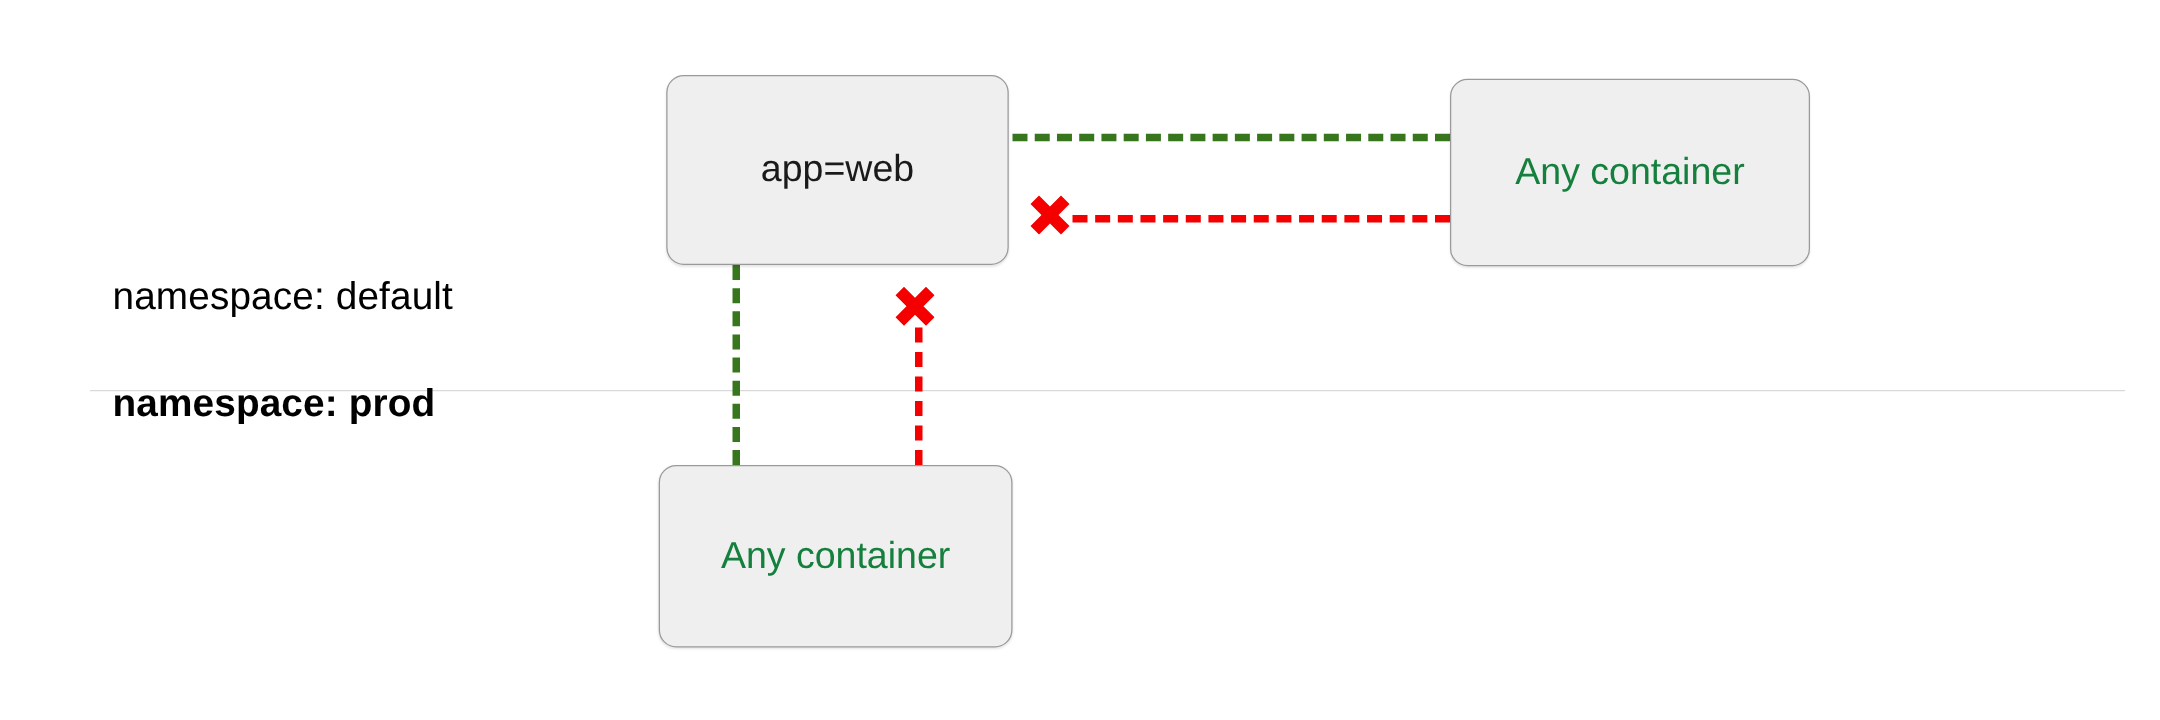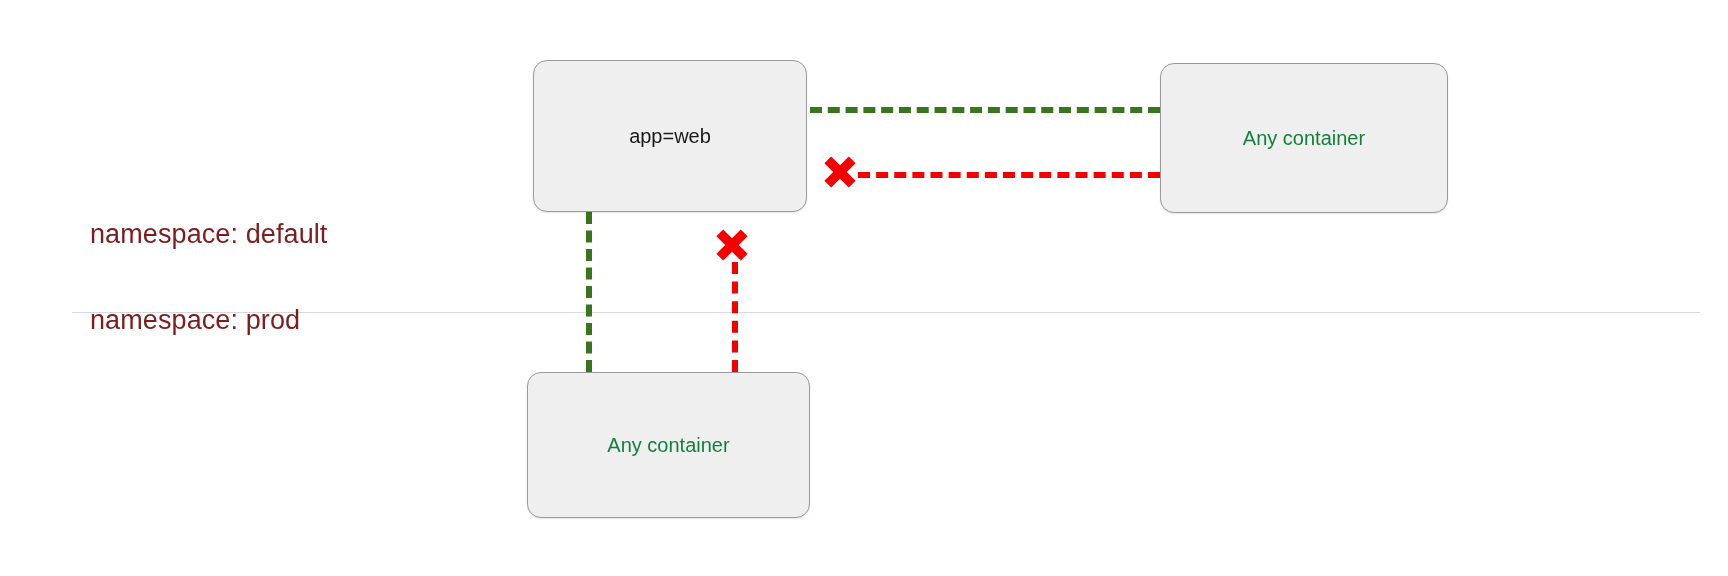--- a/index.html
+++ b/index.html
@@ -14,28 +14,28 @@
     position: relative;
     width: 1728px;
     height: 576px;
     background: #ffffff;
     overflow: hidden;
   }
 
   
   .zone-label {
     position: absolute;
-    color: #7f1d1d;
-    font-size: 27px;
+    color: #000000;
+    font-size: 31px;
     font-family: "Liberation Sans", sans-serif;
     white-space: nowrap;
     letter-spacing: 0.1px;
   }
   #zone-label-default { left: 90px; top: 219px; }
-  #zone-label-prod    { left: 90px; top: 305px; }
+  #zone-label-prod    { left: 90px; top: 305px; font-weight: bold; }
 
   
   #namespace-divider {
     position: absolute;
     left: 72px;
     top: 312px;
     width: 1628px;
     height: 1px;
     background: #d9d9d9;
   }
@@ -46,21 +46,21 @@
     box-sizing: border-box;
     background: #efefef;
     border: 1px solid #9a9a9a;
     border-radius: 14px;
     display: flex;
     align-items: center;
     justify-content: center;
     box-shadow: 0 1px 2px rgba(0,0,0,0.10);
   }
   .node-label {
-    font-size: 20px;
+    font-size: 30px;
     font-family: "Liberation Sans", sans-serif;
     white-space: nowrap;
   }
   .node-label.dark { color: #1a1a1a; }
   .node-label.muted { color: #15803d; }
 
   #node-app-web {
     left: 533px;  top: 60px;
     width: 274px; height: 152px;
   }

